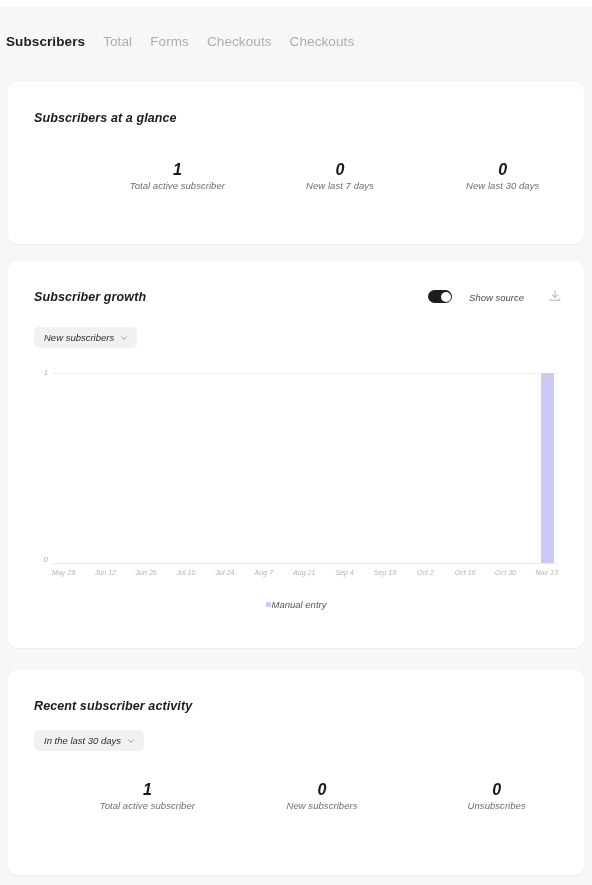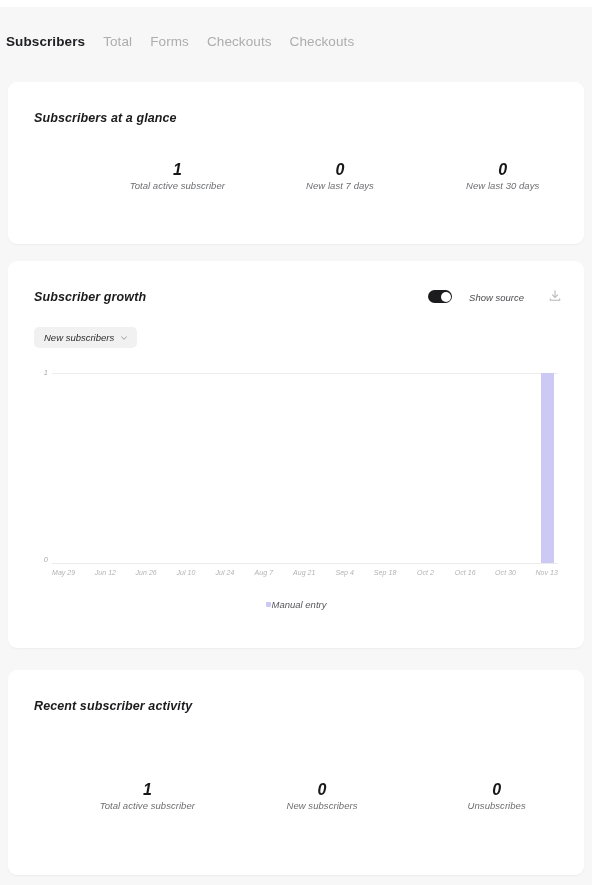--- a/index.html
+++ b/index.html
@@ -384,20 +384,28 @@
 
     <div class="legend">
       <span class="legend-dot" style="background: rgb(204, 201, 245);"></span>
       <span class="legend-label">Manual entry</span>
     </div>
   </section>
 
   <section class="card" id="card-recent">
     <div class="card-title">Recent subscriber activity</div>
 
+    <div class="pill-row">
+      <div class="pill">
+        <span>In the last 30 days</span>
+        <svg class="chev" viewBox="0 0 10 10" fill="none" stroke="currentColor" stroke-width="1.1" stroke-linecap="round" stroke-linejoin="round">
+          <path d="M2 3.7L5 6.6l3-2.9"></path>
+        </svg>
+      </div>
+    </div>
 
     <div class="stats">
       <div class="stat">
         <div class="stat-value">1</div>
         <div class="stat-label">Total active subscriber</div>
       </div>
       <div class="stat">
         <div class="stat-value">0</div>
         <div class="stat-label">New subscribers</div>
       </div>

